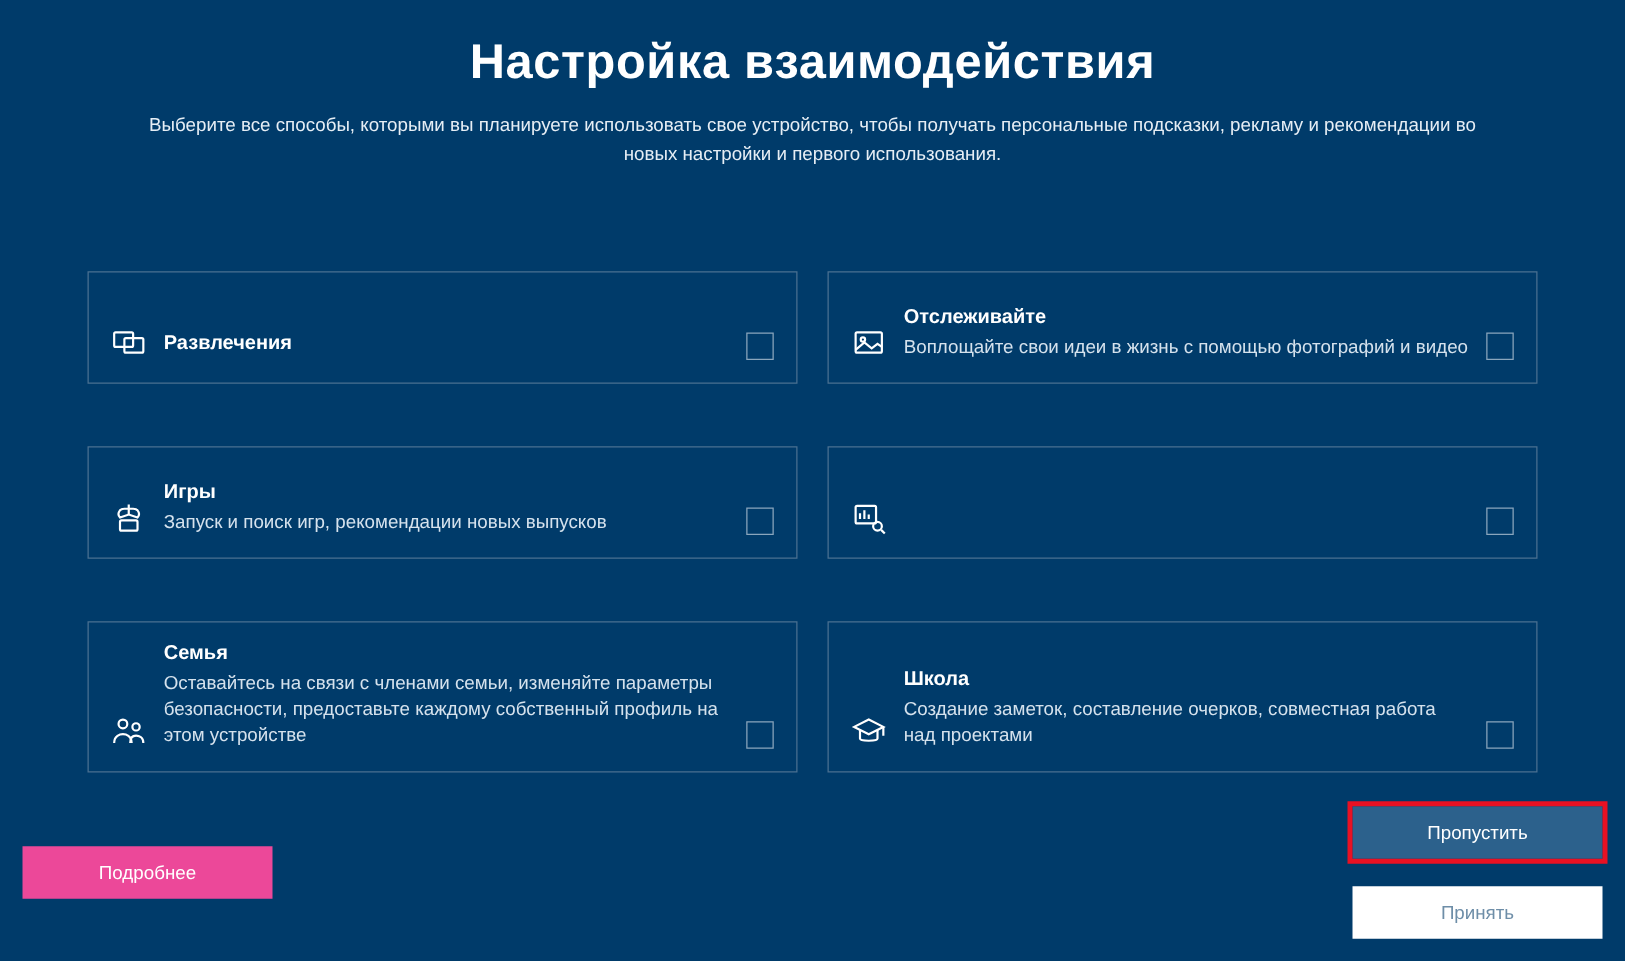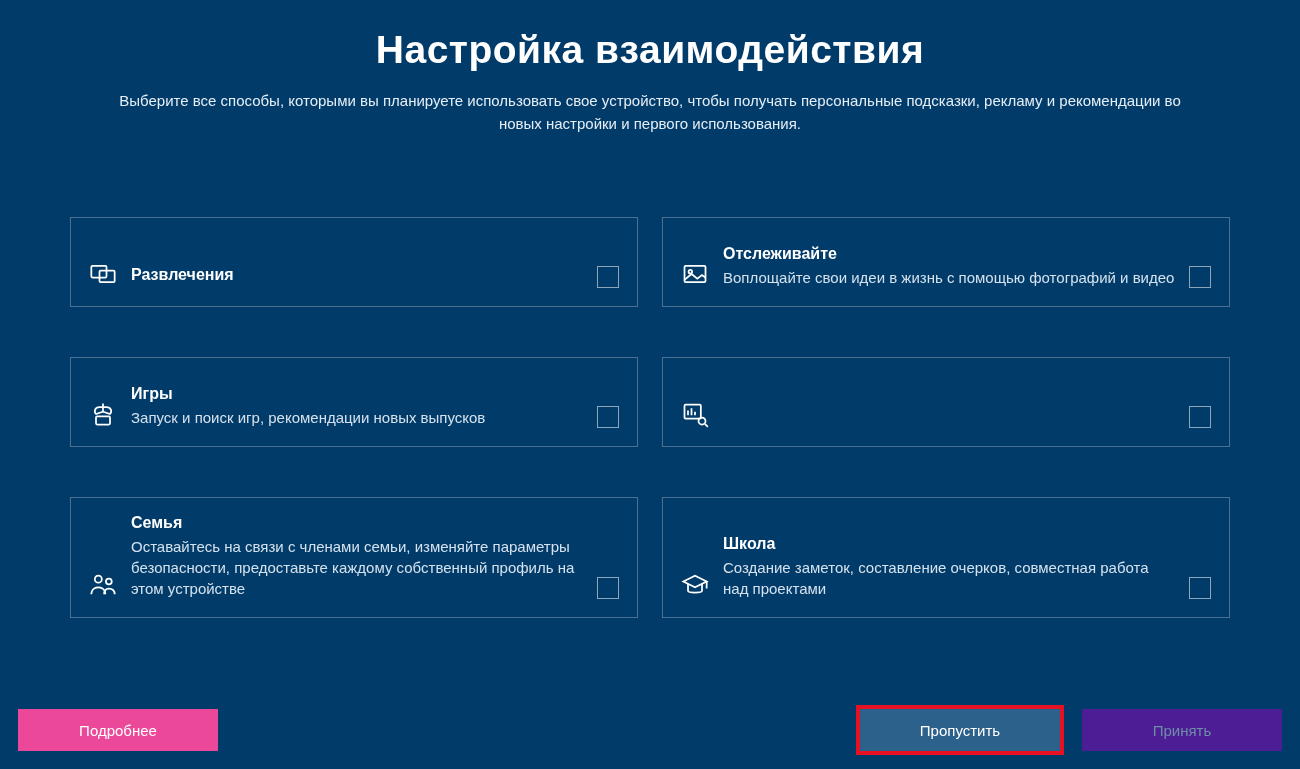--- a/index.html
+++ b/index.html
@@ -75,42 +75,42 @@
     border: 1.5px solid #8aa6bd;
     flex-shrink: 0;
     margin-top: 2px;
   }
   .footer {
     display: flex;
     justify-content: space-between;
     align-items: center;
     padding: 0 18px 18px 18px;
   }
-  .footer-right { display: flex; gap: 22px; }
+  .footer-right { display: flex; gap: 22px; flex-direction: column; }
   .btn {
     min-width: 200px;
     height: 42px;
     display: flex; align-items: center; justify-content: center;
     font-size: 15px;
     cursor: pointer;
     border: none;
     font-family: inherit;
   }
   .btn-secondary {
     background: #ec4899;
     color: #ffffff;
   }
   .btn-skip {
     background: #2c618c;
     color: #ffffff;
     outline: 4px solid #e81123;
     outline-offset: 0;
   }
   .btn-accept {
-    background: #4c1d95;
+    background: #ffffff;
     color: #6e8ea8;
   }
 </style>
 </head>
 <body>
 
 <div class="container">
   <div class="header">
     <div class="title">Настройка взаимодействия</div>
     <div class="subtitle">Выберите все способы, которыми вы планируете использовать свое устройство, чтобы получать персональные подсказки, рекламу и рекомендации во новых настройки и первого использования.</div>

